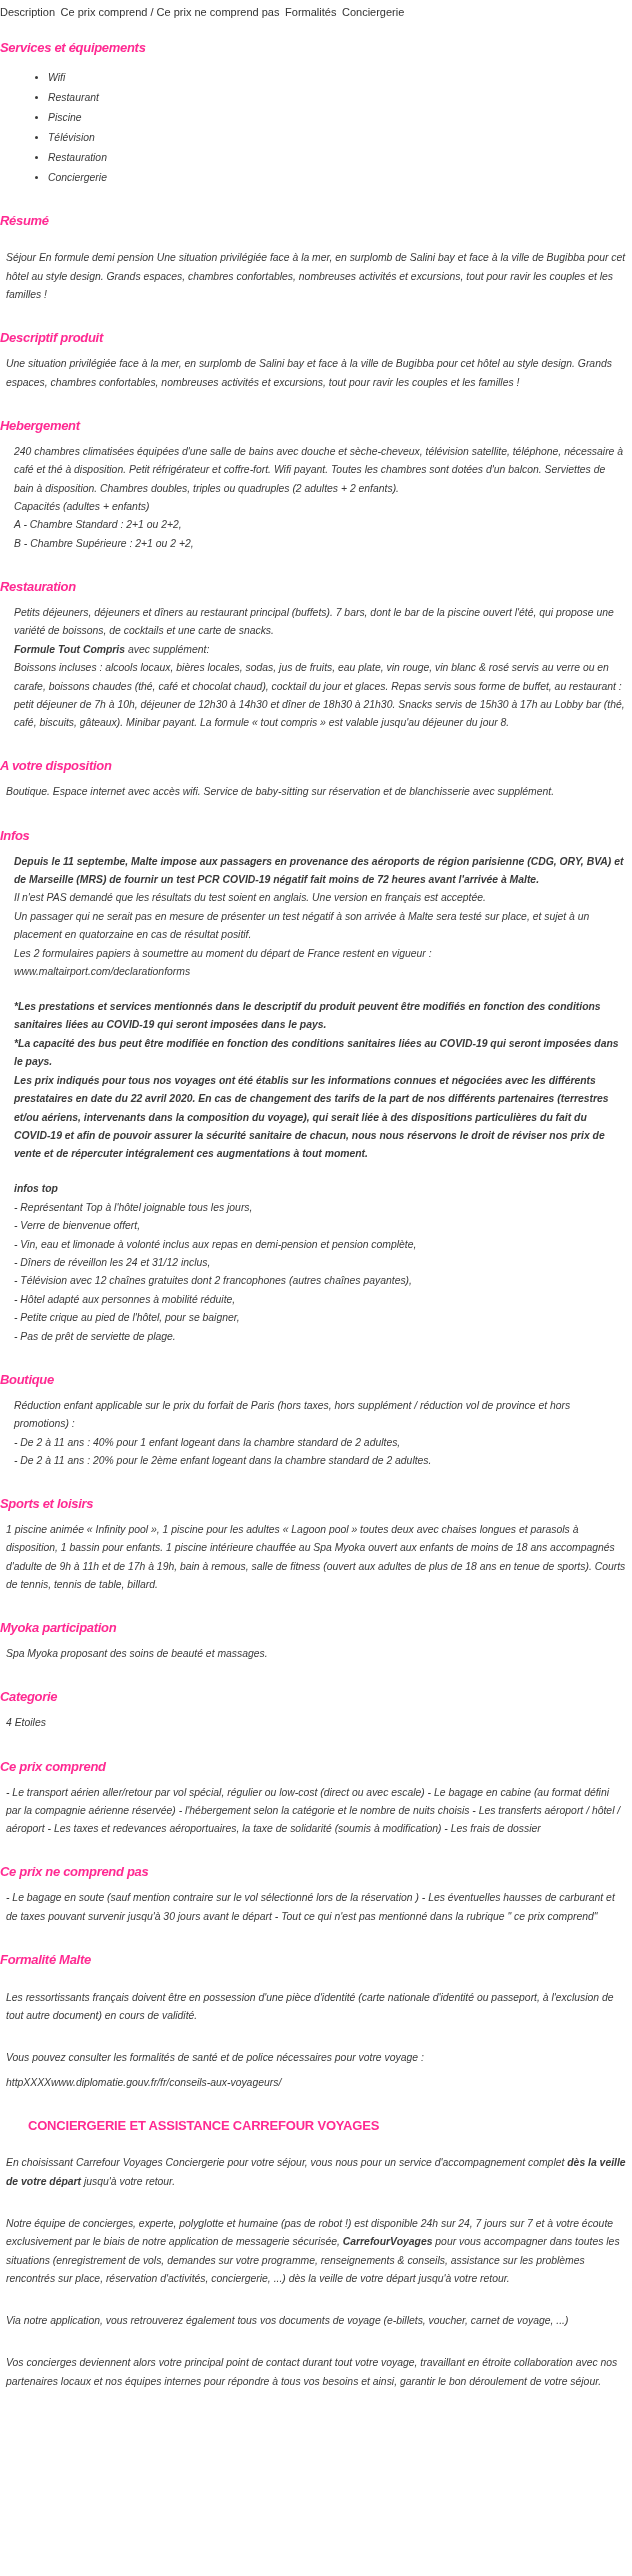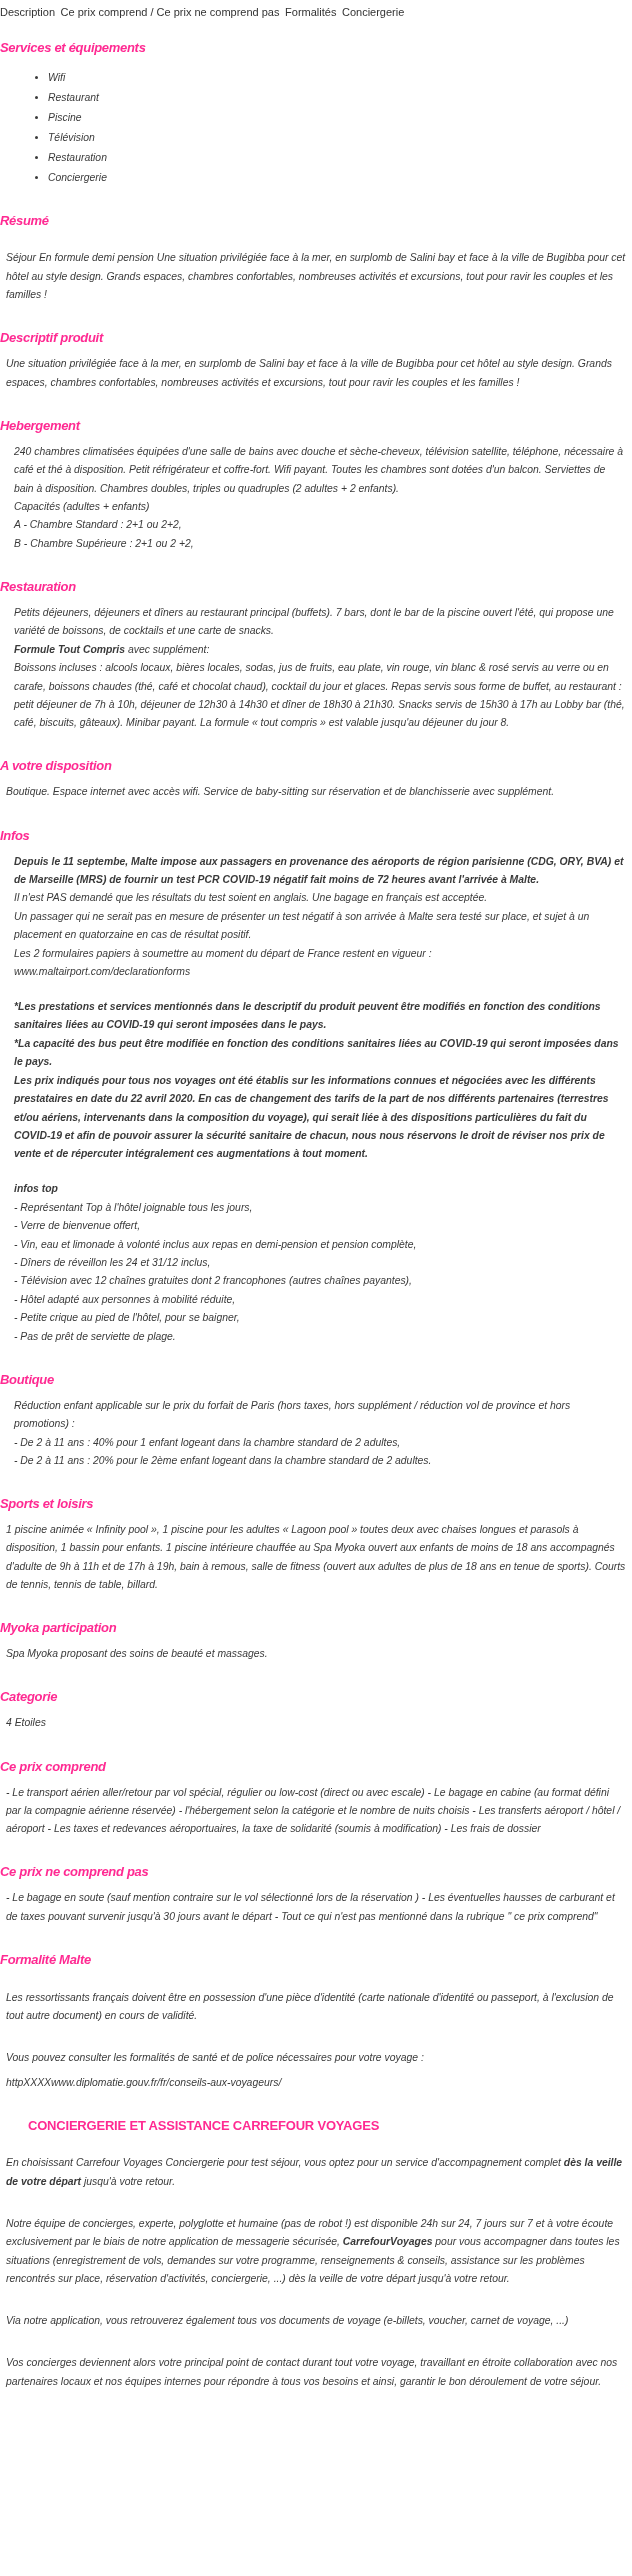--- a/index.html
+++ b/index.html
@@ -103,21 +103,21 @@
     <h2 class="sec">A votre disposition</h2>
     <p>Boutique. Espace internet avec accès wifi. Service de baby-sitting sur réservation et de blanchisserie avec supplément.</p>
   </section>
 
   <div class="gap-m"></div>
 
   <section>
     <h2 class="sec">Infos</h2>
     <div class="blk">
       <div class="bold">Depuis le 11 septembe, Malte impose aux passagers en provenance des aéroports de région parisienne (CDG, ORY, BVA) et de Marseille (MRS) de fournir un test PCR COVID-19 négatif fait moins de 72 heures avant l'arrivée à Malte.</div>
-      <div>Il n'est PAS demandé que les résultats du test soient en anglais. Une bagage en français est acceptée.</div>
+      <div>Il n'est PAS demandé que les résultats du test soient en anglais. Une version en français est acceptée.</div>
       <div>Un passager qui ne serait pas en mesure de présenter un test négatif à son arrivée à Malte sera testé sur place, et sujet à un placement en quatorzaine en cas de résultat positif.</div>
       <div>Les 2 formulaires papiers à soumettre au moment du départ de France restent en vigueur :</div>
       <div>www.maltairport.com/declarationforms</div>
       <div style="height:16.7px"></div>
       <div class="bold">*Les prestations et services mentionnés dans le descriptif du produit peuvent être modifiés en fonction des conditions sanitaires liées au COVID-19 qui seront imposées dans le pays.</div>
       <div class="bold">*La capacité des bus peut être modifiée en fonction des conditions sanitaires liées au COVID-19 qui seront imposées dans le pays.</div>
       <div class="bold">Les prix indiqués pour tous nos voyages ont été établis sur les informations connues et négociées avec les différents prestataires en date du 22 avril 2020. En cas de changement des tarifs de la part de nos différents partenaires (terrestres et/ou aériens, intervenants dans la composition du voyage), qui serait liée à des dispositions particulières du fait du COVID-19 et afin de pouvoir assurer la sécurité sanitaire de chacun, nous nous réservons le droit de réviser nos prix de vente et de répercuter intégralement ces augmentations à tout moment.</div>
       <div style="height:16.7px"></div>
       <div class="bold">infos top</div>
       <div>- Représentant Top à l'hôtel joignable tous les jours,</div>
@@ -186,21 +186,21 @@
     <div class="para-gap"></div>
     <p>Vous pouvez consulter les formalités de santé et de police nécessaires pour votre voyage :</p>
     <p>httpXXXXwww.diplomatie.gouv.fr/fr/conseils-aux-voyageurs/</p>
   </section>
 
   <div class="gap-m"></div>
 
   <section>
     <h2 class="sec upper">CONCIERGERIE ET ASSISTANCE CARREFOUR VOYAGES</h2>
     <div class="para-gap"></div>
-    <p><span>En choisissant Carrefour Voyages Conciergerie pour test séjour, vous optez pour un service d'accompagnement complet </span><b>dès la veille de votre départ</b><span> jusqu'à votre retour.</span></p>
+    <p><span>En choisissant Carrefour Voyages Conciergerie pour votre séjour, vous nous pour un service d'accompagnement complet </span><b>dès la veille de votre départ</b><span> jusqu'à votre retour.</span></p>
     <div class="para-gap"></div>
     <p><span>Notre équipe de concierges, experte, polyglotte et humaine (pas de robot !) est disponible 24h sur 24, 7 jours sur 7 et à votre écoute exclusivement par le biais de notre application de messagerie sécurisée, </span><b>CarrefourVoyages</b><span> pour vous accompagner dans toutes les situations (enregistrement de vols, demandes sur votre programme, renseignements &amp; conseils, assistance sur les problèmes rencontrés sur place, réservation d'activités, conciergerie, ...) dès la veille de votre départ jusqu'à votre retour.</span></p>
     <div class="para-gap"></div>
     <p>Via notre application, vous retrouverez également tous vos documents de voyage (e-billets, voucher, carnet de voyage, ...)</p>
     <div class="para-gap"></div>
     <p>Vos concierges deviennent alors votre principal point de contact durant tout votre voyage, travaillant en étroite collaboration avec nos partenaires locaux et nos équipes internes pour répondre à tous vos besoins et ainsi, garantir le bon déroulement de votre séjour.</p>
   </section>
 
 </div>
 

